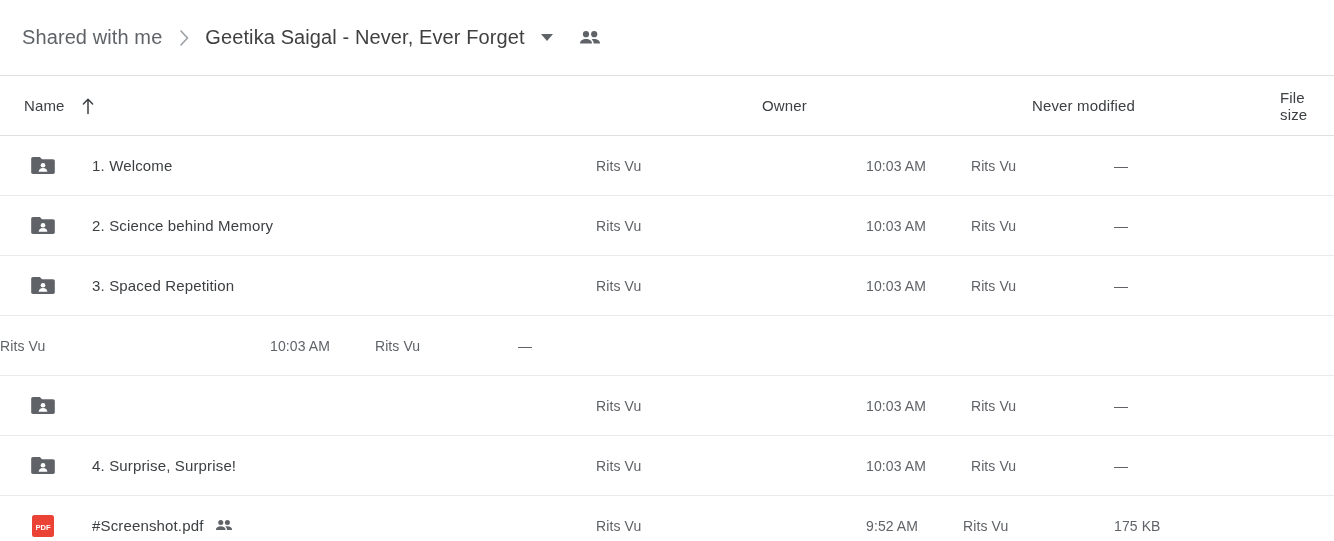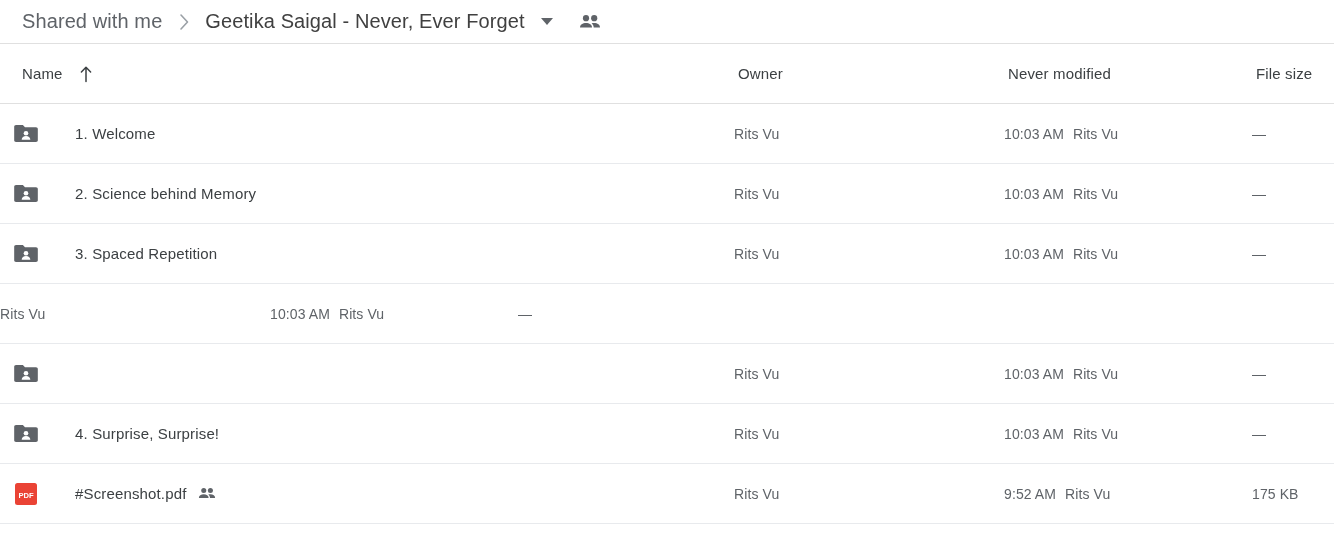--- a/index.html
+++ b/index.html
@@ -11,21 +11,21 @@
     width: 1334px;
     height: 541px;
     font-family: "Liberation Sans", sans-serif;
     color: #3c4043;
     overflow: hidden;
     -webkit-font-smoothing: antialiased;
   }
 
   
   .breadcrumb-bar {
-    height: 44px;
+    height: 76px;
     display: flex;
     align-items: center;
     padding: 0 0 0 22px;
     box-sizing: border-box;
     border-bottom: 1px solid #e0e0e0;
   }
   .crumb-root {
     font-size: 20px;
     color: #5f6368;
     letter-spacing: 0.1px;
@@ -68,20 +68,21 @@
     height: 60px;
     display: flex;
     align-items: center;
     border-bottom: 1px solid #e0e0e0;
     box-sizing: border-box;
   }
   .table-head .col {
     font-size: 15px;
     color: #3c4043;
     letter-spacing: 0.15px;
+    padding-left: 24px;
   }
   .col-name    { width: 738px; padding-left: 22px; box-sizing: border-box; display: flex; align-items: center; }
   .col-owner   { width: 270px; box-sizing: border-box; }
   .col-mod     { width: 248px; box-sizing: border-box; }
   .col-size    { width: 78px;  box-sizing: border-box; }
 
   .sort-arrow {
     margin-left: 16px;
     display: inline-flex;
     align-items: center;
@@ -91,22 +92,22 @@
   .table-row {
     height: 60px;
     display: flex;
     align-items: center;
     border-bottom: 1px solid #e8eaed;
     box-sizing: border-box;
     cursor: pointer;
   }
 
   .row-name {
-    width: 734px;
-    padding-left: 14px;
+    width: 596px;
+    padding-left: 31px;
     box-sizing: border-box;
     display: flex;
     align-items: center;
   }
   .row-name .label {
     font-size: 15px;
     color: #3c4043;
     letter-spacing: 0.15px;
     white-space: nowrap;
   }
@@ -125,21 +126,21 @@
     align-items: center;
   }
 
   .cell-owner, .cell-mod, .cell-size {
     font-size: 14px;
     color: #5f6368;
     letter-spacing: 0.1px;
     white-space: nowrap;
   }
   .cell-owner { width: 270px; box-sizing: border-box; }
-  .cell-mod   { width: 248px; box-sizing: border-box; display: flex; align-items: flex-start; }
+  .cell-mod   { width: 248px; box-sizing: border-box; display: flex; align-items: flex-start; gap: 36px; }
   .cell-mod .time  { }
   .cell-mod .who   { margin-left: 9px; }
   .cell-size  { width: 78px;  box-sizing: border-box; }
 </style>
 </head>
 <body>
 
 <div class="breadcrumb-bar">
   <span class="crumb-root">Shared with me</span>
   <span class="crumb-sep">

